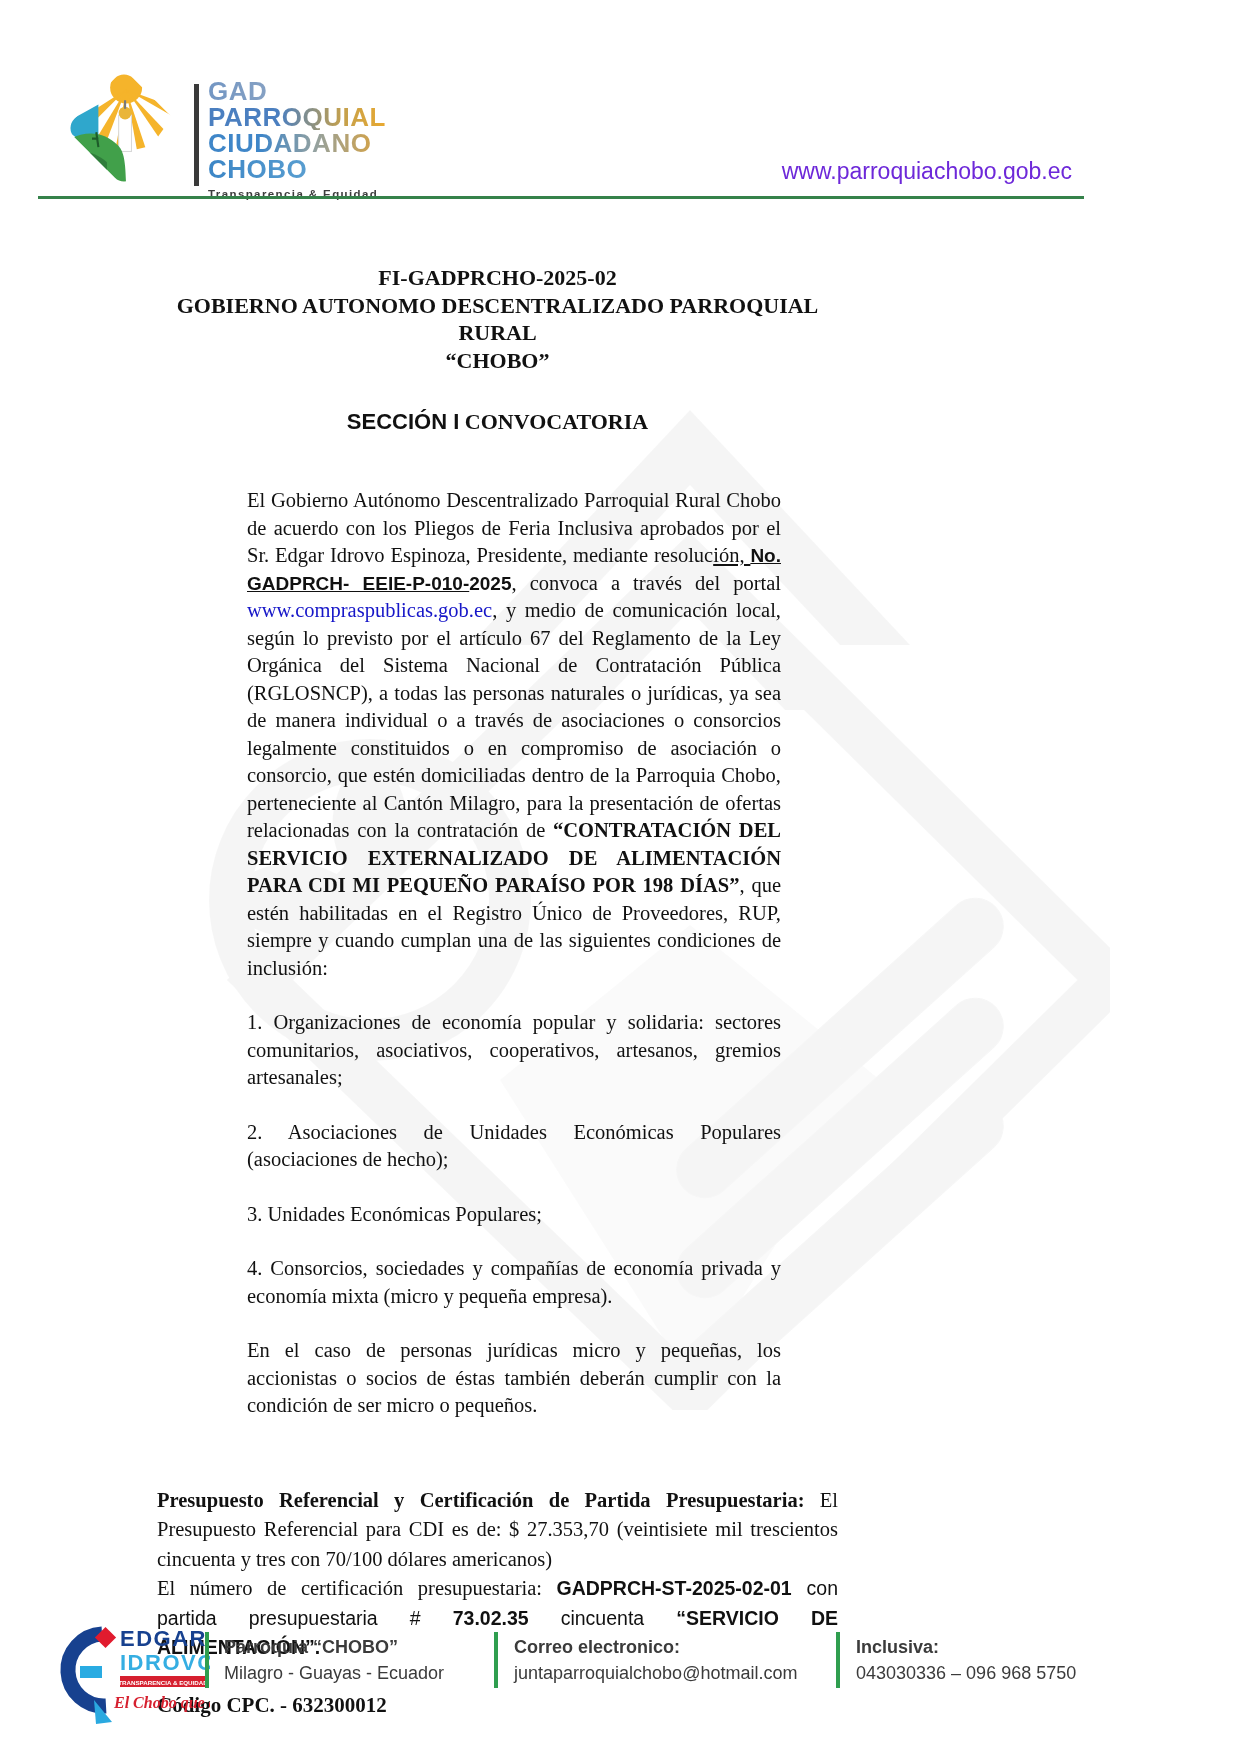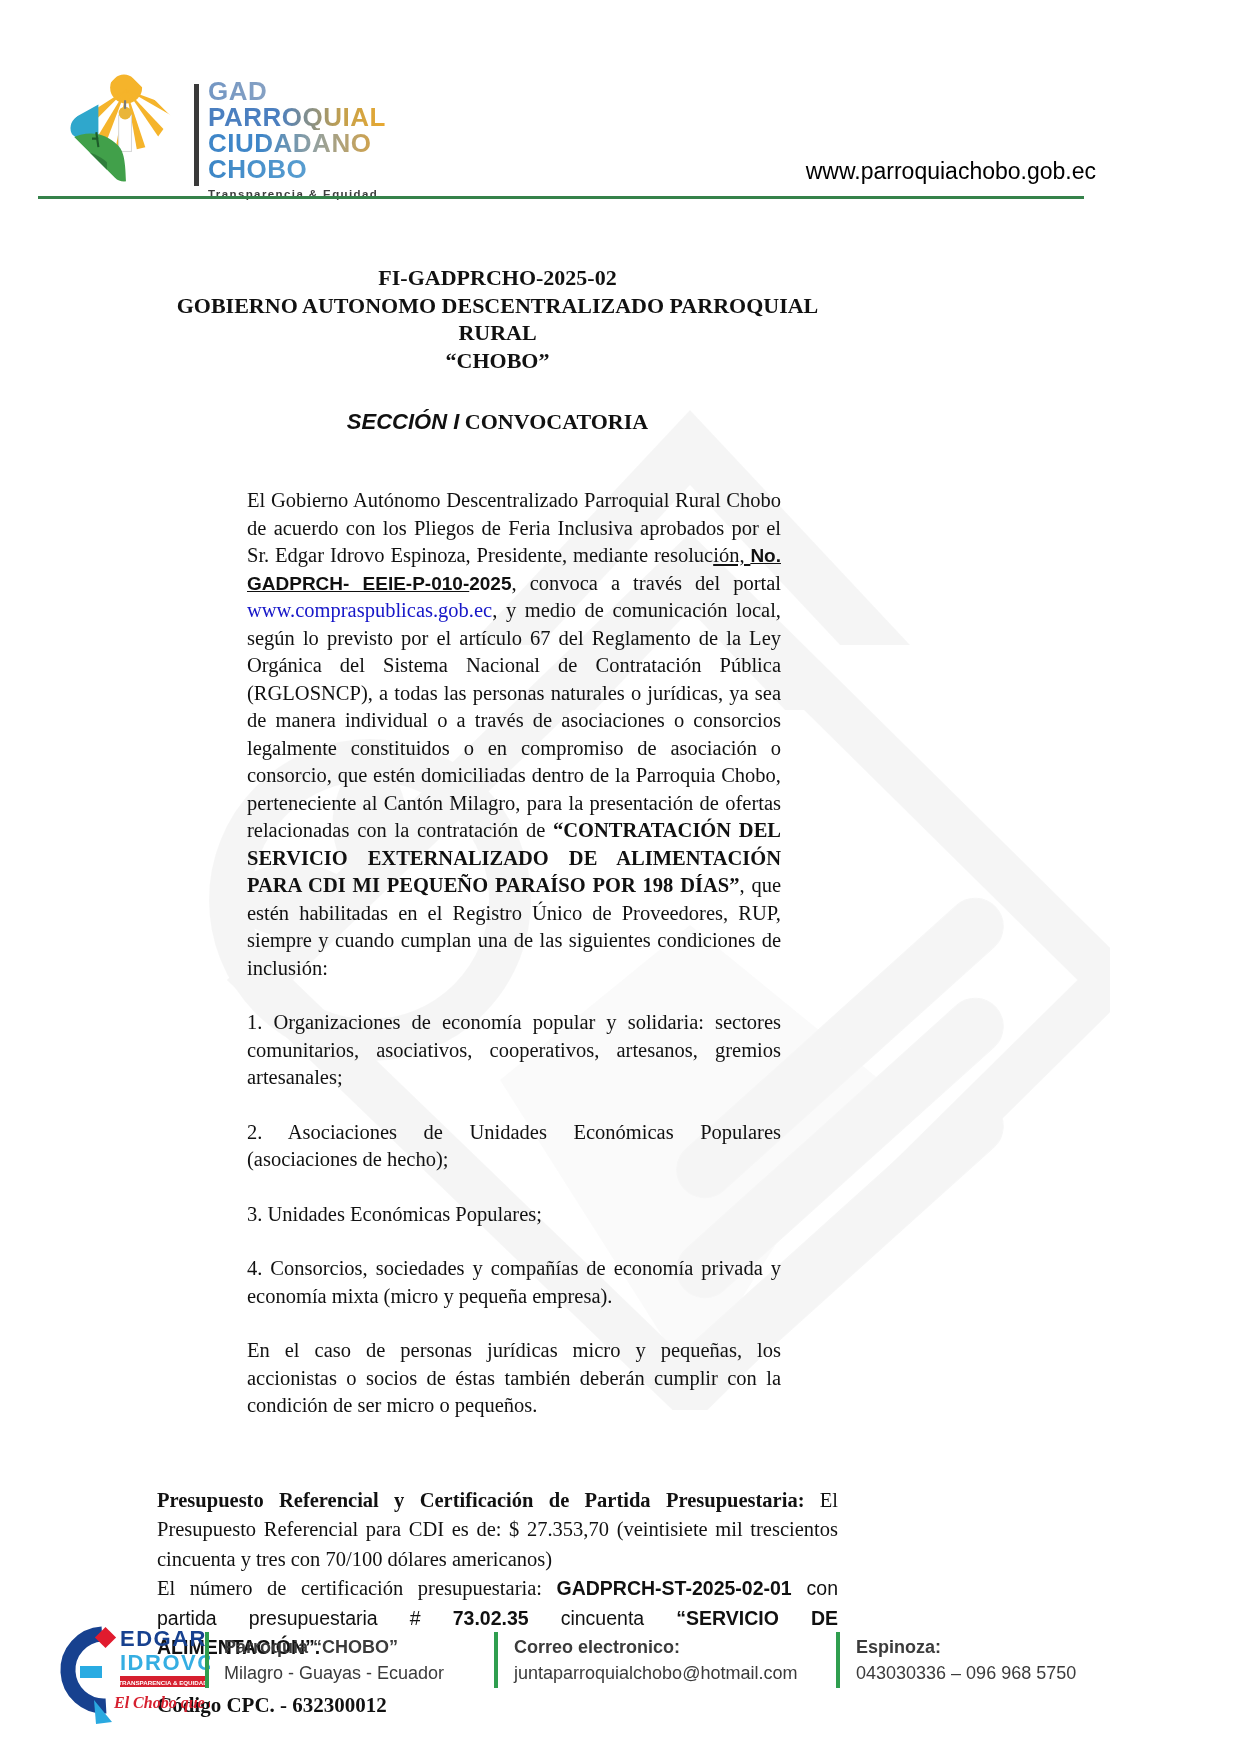--- a/index.html
+++ b/index.html
@@ -22,27 +22,27 @@
   .wm-l2{color:#4b7fc0;}
   .wm-l3{color:#3f86c8;}
   .wm-l4{color:#4488c4;}
   @supports (-webkit-background-clip:text){
     .wm-l1{background:linear-gradient(90deg,#7396c3,#a9b6c4);-webkit-background-clip:text;background-clip:text;color:transparent;}
     .wm-l2{background:linear-gradient(90deg,#4b7fc0 40%,#c3a04e 75%,#e9a92f);-webkit-background-clip:text;background-clip:text;color:transparent;}
     .wm-l3{background:linear-gradient(90deg,#3f86c8 30%,#93a1a0 60%,#dfa338);-webkit-background-clip:text;background-clip:text;color:transparent;}
     .wm-l4{background:linear-gradient(90deg,#3c86c6,#6fb0d8);-webkit-background-clip:text;background-clip:text;color:transparent;}
   }
   .wm-tagline{margin-top:6px;font-weight:700;font-size:11.5px;line-height:12px;letter-spacing:1.4px;color:#3d3d3d;}
-  .site-url{position:absolute;right:20px;top:158px;font-family:"Liberation Sans","DejaVu Sans",sans-serif;font-size:23px;color:#000000;text-decoration:none;}
+  .site-url{position:absolute;right:44px;top:158px;font-family:"Liberation Sans","DejaVu Sans",sans-serif;font-size:23px;color:#6d28d9;text-decoration:none;}
   .header-rule{position:absolute;left:38px;right:32px;top:196px;height:3px;background:#35824a;}
   
   .content{position:relative;z-index:1;padding:0 278px 0 157px;}
   .titles{margin-top:64px;text-align:center;font-weight:700;font-size:22px;line-height:27.5px;}
   .section-heading{margin-top:34px;text-align:center;font-size:22px;line-height:27px;}
-  .section-part-sans{font-family:"Liberation Sans","DejaVu Sans",sans-serif;font-weight:700;font-style:italic;}
+  .section-part-sans{font-family:"Liberation Sans","DejaVu Sans",sans-serif;font-weight:700;}
   .section-part-serif{font-weight:700;}
   .narrow{margin-left:90px;margin-right:57px;}
   .body-p{margin:0;text-align:justify;font-size:20.5px;line-height:27.5px;}
   .mt-first{margin-top:52px;}
   .mt-line{margin-top:27px;}
   .seg-underline{text-decoration:underline;}
   .seg-bold-sans{font-family:"Liberation Sans","DejaVu Sans",sans-serif;font-weight:700;font-size:19px;}
   .seg-bold-serif{font-weight:700;}
   .seg-link{color:#1616c8;text-decoration:none;cursor:pointer;}
   .wide-p{margin:66px 0 0 0;text-align:justify;font-size:20.5px;line-height:29.5px;}
@@ -195,18 +195,18 @@
     </div>
 
     <div class="f-bar f-bar2"></div>
     <div class="f-col f-col2">
       <div class="f-label">Correo electronico:</div>
       <div>juntaparroquialchobo@hotmail.com</div>
     </div>
 
     <div class="f-bar f-bar3"></div>
     <div class="f-col f-col3">
-      <div class="f-label">Espinoza:</div>
+      <div class="f-label">Inclusiva:</div>
       <div>043030336 – 096 968 5750</div>
     </div>
 
   </footer>
 </div>
 
 </body></html>

